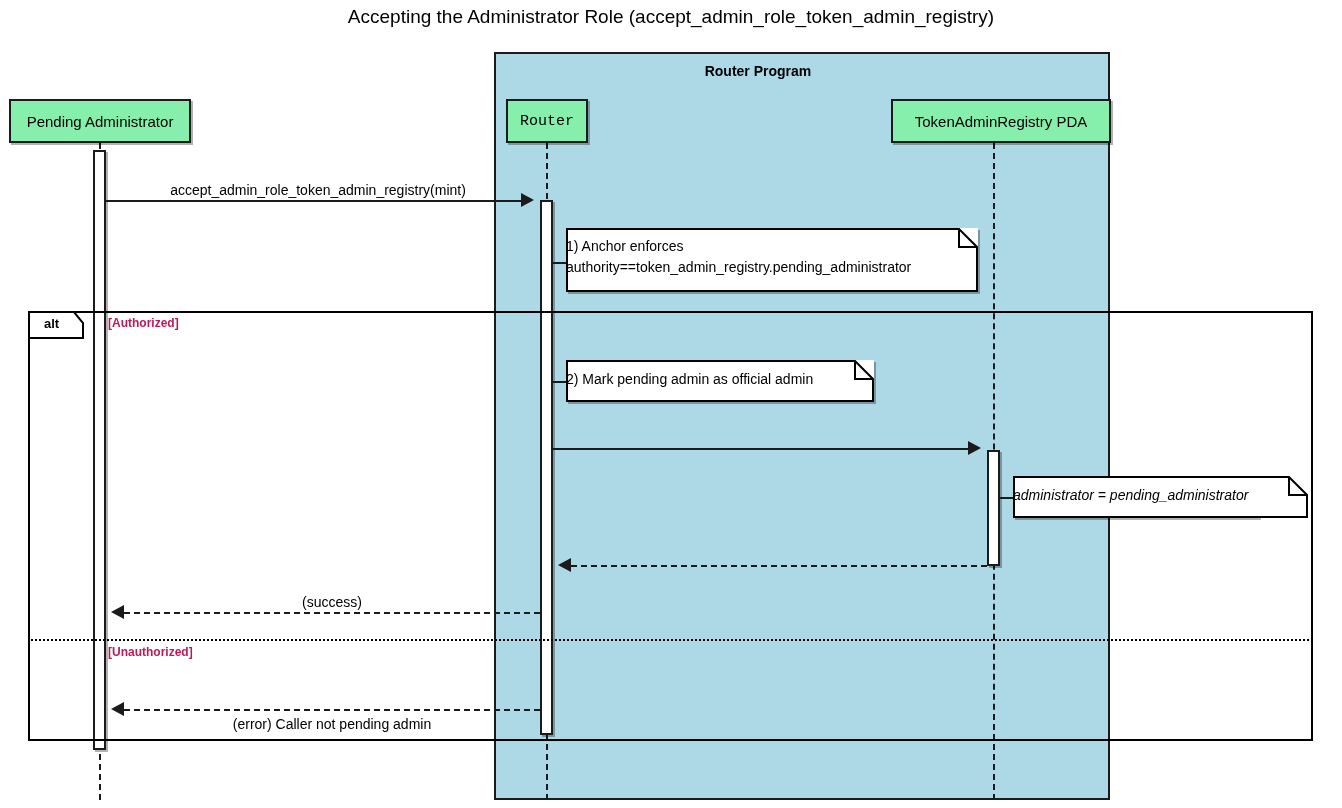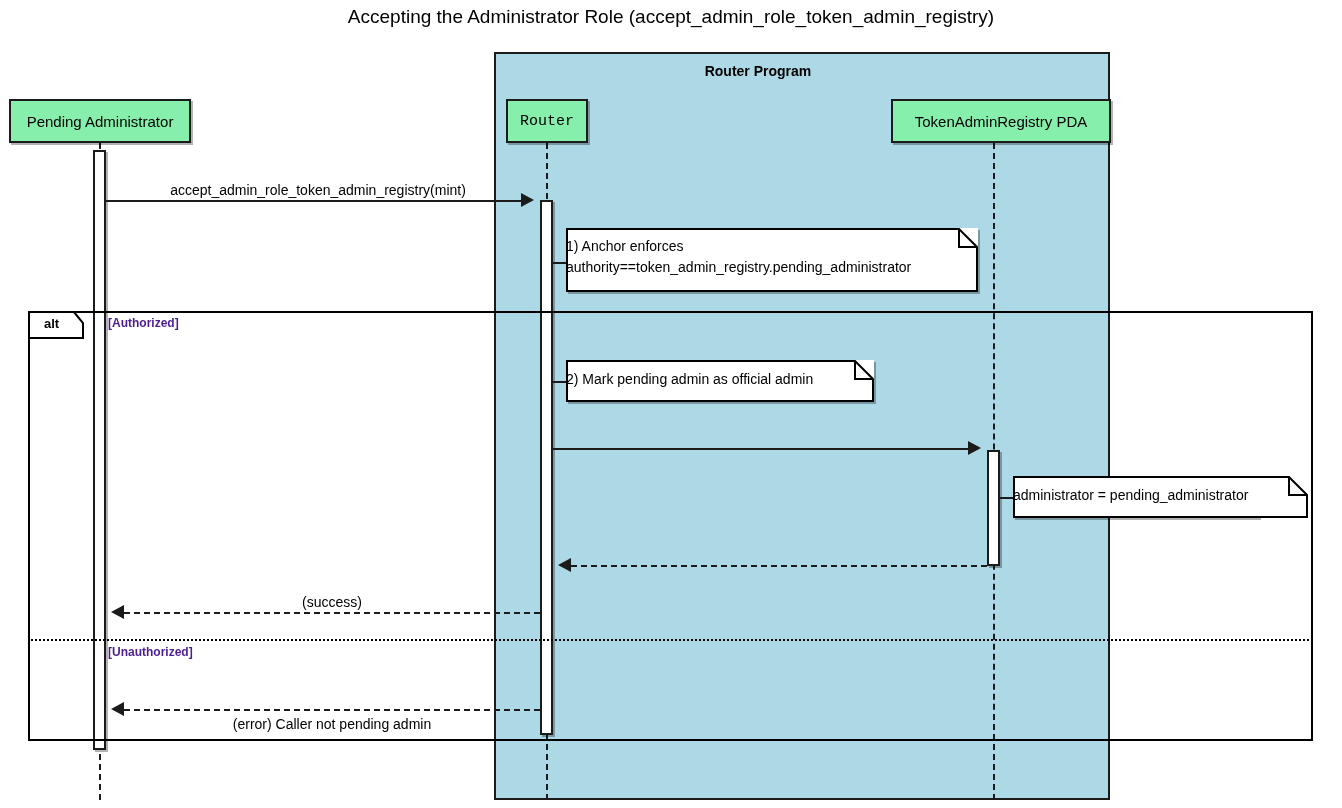--- a/index.html
+++ b/index.html
@@ -116,21 +116,21 @@
     position:absolute;
     box-sizing:border-box;
   }
   .frame-tab-label{
     position:absolute;
     font-size:13px;font-weight:bold;color:#000;
     white-space:nowrap;
   }
   .guard{
     position:absolute;
-    font-size:12px;font-weight:bold;color:#4c1d95;
+    font-size:12px;font-weight:bold;color:#be185d;
     white-space:nowrap;
   }
   .divider{
     position:absolute;height:0;
     border-top:2px dotted #000;
   }
 </style>
 </head>
 <body>
 
@@ -202,21 +202,21 @@
     </svg>
     <div class="note-body" style="padding-top:9px;">
       <span class="note-text">2) Mark pending admin as official admin</span>
     </div>
   </div>
 
   <div class="msg-line" style="left:553px;top:448px;width:415px;"></div>
   <div class="arrow-head right" style="left:968px;top:441px;"></div>
 
   <div class="note-stub" style="left:1000px;top:497px;width:14px;"></div>
-  <div class="note" style="left:1013px;top:476px;width:246px;height:42px;">
+  <div class="note" style="left:1013px;top:476px;width:246px;height:42px;font-style:italic;">
     <svg class="note-svg" width="295" height="42" viewBox="0 0 295 42" xmlns="http://www.w3.org/2000/svg">
       <path d="M1 1 H276 L294 19 V41 H1 Z" fill="#ffffff" stroke="#000000" stroke-width="2"></path>
       <path d="M276 1 V19 H294" fill="none" stroke="#000000" stroke-width="2"></path>
     </svg>
     <div class="note-body" style="padding-top:9px;">
       <span class="note-text">administrator = pending_administrator</span>
     </div>
   </div>
 
   <div class="msg-line dashed" style="left:571px;top:565px;width:416px;"></div>

